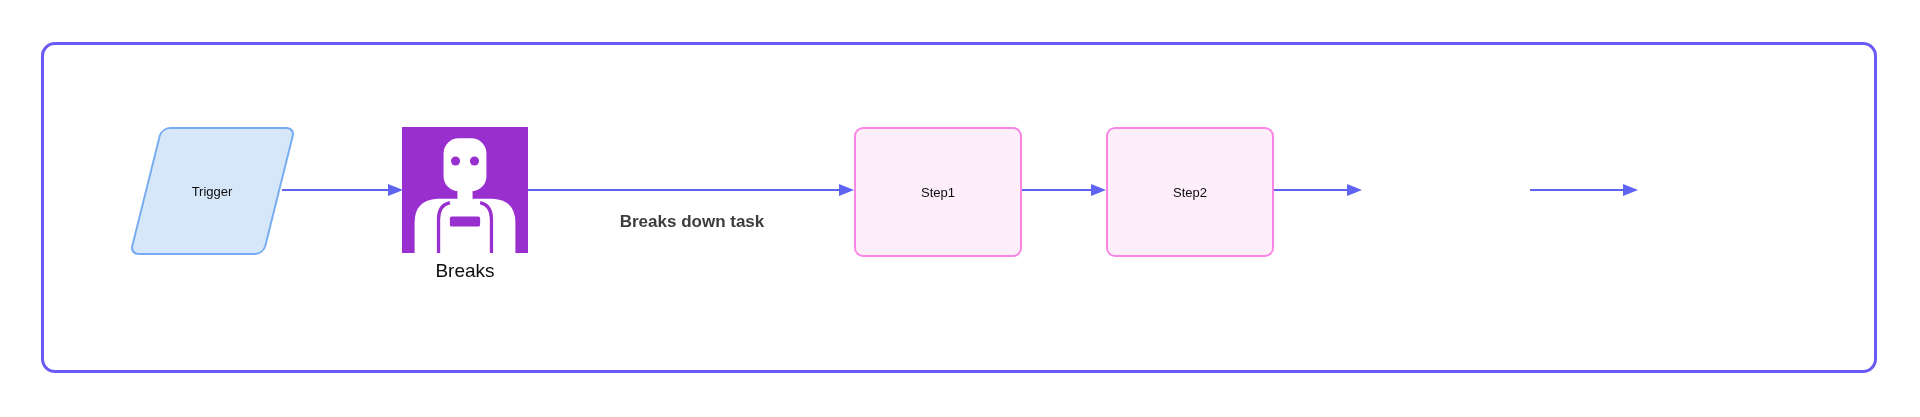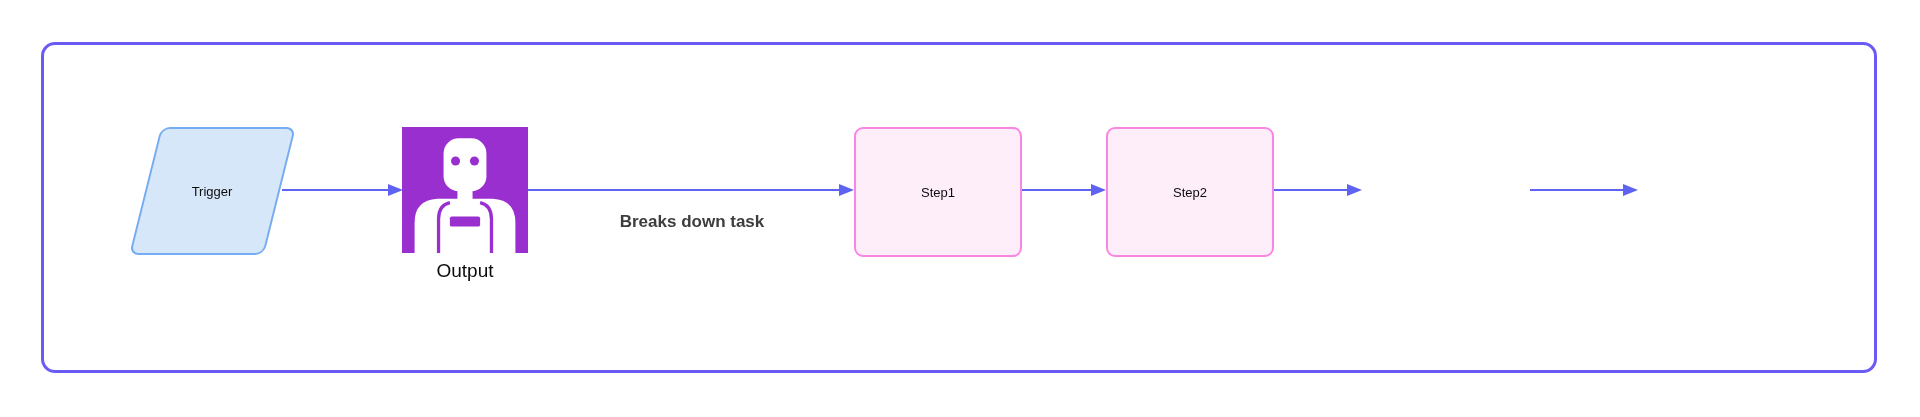--- a/index.html
+++ b/index.html
@@ -137,21 +137,21 @@
 
         <path d="M10 100 L10 76 Q10 58 28 57 L72 57 Q90 58 90 76 L90 100 Z" fill="#ffffff"></path>
 
         <path d="M29 100 L29 73 Q29 62 38 60" fill="none" stroke="var(--agent_bg, #9a2fd0)" stroke-width="2.6"></path>
         <path d="M71 100 L71 73 Q71 62 62 60" fill="none" stroke="var(--agent_bg, #9a2fd0)" stroke-width="2.6"></path>
 
         <rect x="38" y="71" width="24" height="8" rx="1.5" fill="var(--agent_bg, #9a2fd0)"></rect>
       </svg>
     </span>
   </div>
-  <div class="agent-caption">Output</div>
+  <div class="agent-caption">Breaks</div>
 
   <div class="edge-line" style="left:528px; width:312px;"></div>
   <div class="edge-head" style="left:839px;"></div>
   <div class="edge-label">Breaks down task</div>
 
   <div class="node process" style="left:854px; top:127px;">
     <div class="node-label">Step1</div>
   </div>
 
   <div class="edge-line" style="left:1022px; width:70px;"></div>

